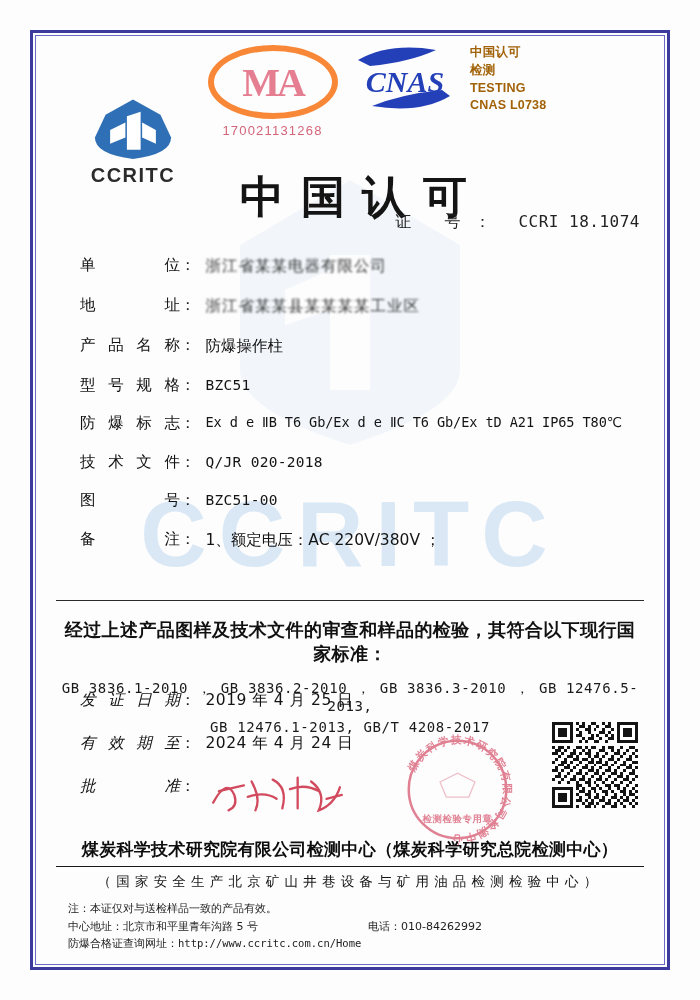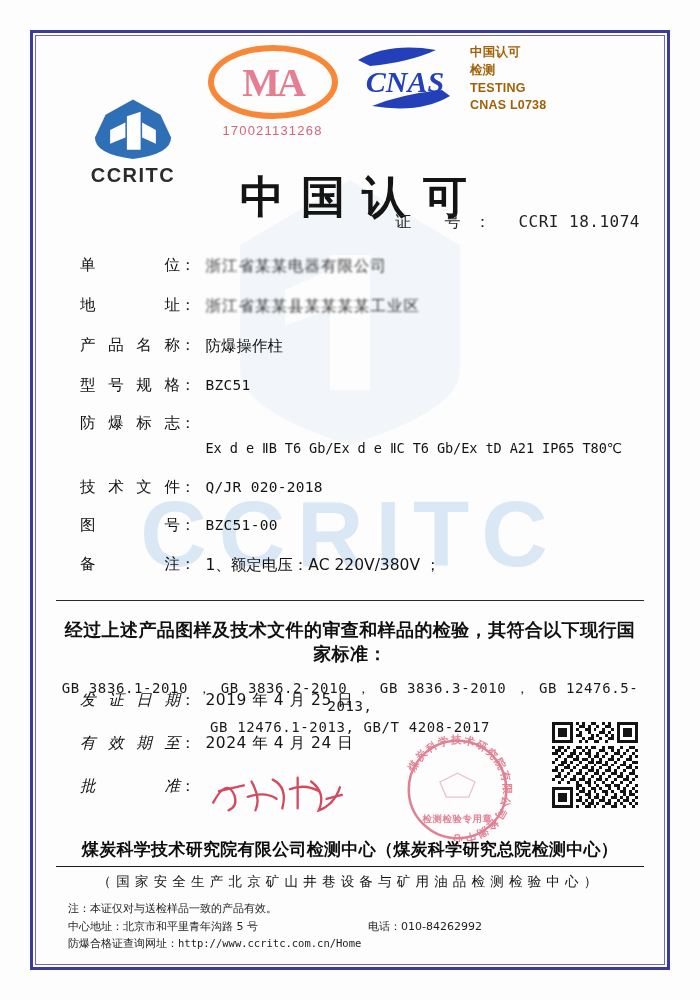--- a/index.html
+++ b/index.html
@@ -94,21 +94,21 @@
     display:flex;justify-content:space-between;
     font-family:"DejaVu Sans",sans-serif;
   }
   .row .label i{font-style:normal;}
   .row .colon{flex:0 0 12px;font-size:15.5px;}
   .row .value{
     font-size:15.5px;color:#141414;padding-left:10px;
     font-family:"DejaVu Sans",sans-serif;line-height:1.45;
   }
   .value.mono{font-family:"DejaVu Sans Mono",monospace;font-size:14.5px;letter-spacing:.3px;}
-  .value.exmark{font-family:"DejaVu Sans Mono",monospace;font-size:13.6px;letter-spacing:-.1px;white-space:nowrap;margin-top:26px;}
+  .value.exmark{font-family:"DejaVu Sans Mono",monospace;font-size:13.6px;letter-spacing:-.1px;white-space:nowrap;}
   .redacted{
     filter:blur(0.9px);
     color:#3a3a3a;opacity:.88;letter-spacing:1px;
   }
   .remark-line{white-space:nowrap;}
   .remark-line+.remark-line{margin-top:3px;}
 
   
   .divider{
     position:absolute;left:56px;right:56px;top:600px;

